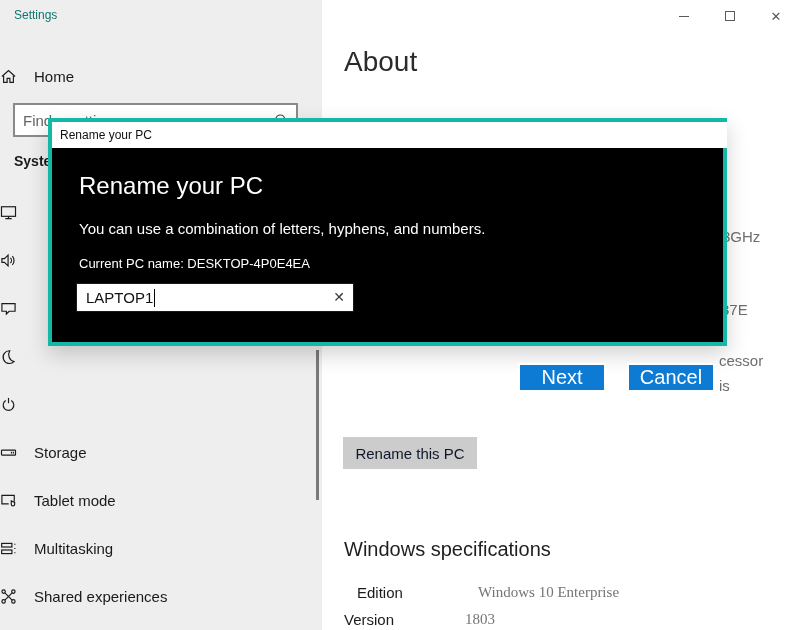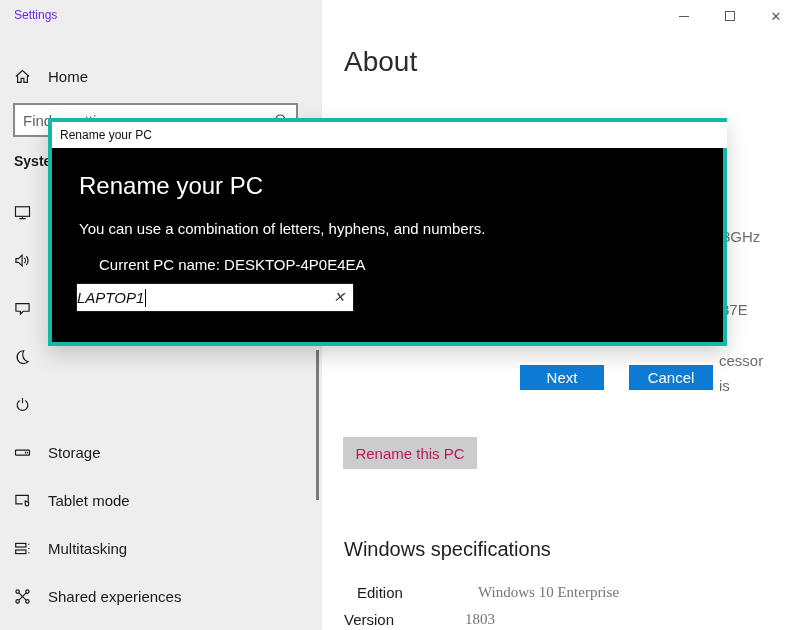--- a/index.html
+++ b/index.html
@@ -1,22 +1,22 @@
 <!DOCTYPE html>
 <html><head>
 <meta charset="utf-8">
 <style>
   html,body{margin:0;padding:0;background:#fff;}
   *{box-sizing:border-box;font-family:"Liberation Sans",sans-serif;}
   .app{position:relative;width:799px;height:630px;background:#ffffff;overflow:hidden;}
 
   
   .sidebar{position:absolute;left:0;top:0;width:322px;height:630px;background:#eeeeee;}
-  .settings-title{position:absolute;left:14px;top:8px;font-size:12px;color:#6d28d9;}
-  .row{position:absolute;left:0;width:322px;height:36px;display:flex;align-items:center;padding-left:14px;cursor:default;}
+  .settings-title{position:absolute;left:14px;top:8px;font-size:12px;color:#0f766e;}
+  .row{position:absolute;left:0;width:322px;height:36px;display:flex;align-items:center;cursor:default;}
   .row .lbl{margin-left:17px;font-size:15px;color:#1a1a1a;white-space:nowrap;}
   .icon{width:17px;height:17px;flex:0 0 17px;display:block;}
   .icon svg{display:block;width:17px;height:17px;stroke:#1a1a1a;fill:none;stroke-width:1.1;}
   .search-box{position:absolute;left:13px;top:103px;width:285px;height:34px;background:#fff;border:2px solid #8a8a8a;}
   .search-box input{position:absolute;left:0;top:0;width:100%;height:100%;border:none;outline:none;background:transparent;font-size:15px;padding:0 30px 0 8px;color:#333;}
   .search-box input::placeholder{color:#666;}
   .search-glyph{position:absolute;right:7px;top:8px;width:15px;height:15px;}
   .search-glyph svg{width:15px;height:15px;stroke:#444;fill:none;stroke-width:1.2;}
   .section-header{position:absolute;left:14px;top:153px;font-size:14px;font-weight:bold;color:#1a1a1a;}
   .scroll-thumb{position:absolute;left:316px;top:350px;width:3px;height:150px;background:#7a7a7a;z-index:2;}
@@ -28,41 +28,41 @@
   .g-max{width:10px;height:10px;border:1px solid #5a5a5a;display:block;}
   .g-close{font-size:13px;line-height:13px;}
 
   
   .main{position:absolute;left:322px;top:0;width:477px;height:630px;background:#ffffff;}
   .page-title{position:absolute;left:344px;top:46px;font-size:28px;font-weight:300;color:#2b2b2b;}
   .frag{position:absolute;font-size:15px;color:#6e6e6e;white-space:nowrap;}
   .frag1{left:722px;top:228px;} .frag2{left:721px;top:301px;}
   .frag3{left:719px;top:352px;} .frag4{left:719px;top:377px;}
   .rename-btn{position:absolute;left:343px;top:437px;width:134px;height:32px;background:#cccccc;border:none;
-    display:flex;align-items:center;justify-content:center;font-size:15px;color:#be185d;cursor:default;}
+    display:flex;align-items:center;justify-content:center;font-size:15px;color:#0f172a;cursor:default;}
   .specs-heading{position:absolute;left:344px;top:538px;font-size:20px;color:#1f1f1f;font-weight:400;}
   .spec-row{position:absolute;left:344px;width:420px;height:20px;display:flex;font-size:15px;}
   .spec-row .sl{width:121px;color:#1a1a1a;flex:0 0 121px;}
   .spec-row .sv{color:#757575;font-family:Liberation Serif, serif;}
   .spec-row1{top:584px;margin-left:13px;} .spec-row2{top:611px;}
 
   
   .dialog{position:absolute;left:48px;top:118px;width:679px;height:228px;background:#000000;border:4px solid #14b8a6;
     z-index:10;box-shadow:0 8px 20px rgba(0,0,0,0.18);}
   .dlg-titlebar{position:absolute;left:0;top:0;width:675px;height:26px;background:#ffffff;display:flex;align-items:center;padding-left:8px;}
   .dlg-title{font-size:12px;color:#111;}
   .dlg-heading{position:absolute;left:27px;top:50px;font-size:24px;font-weight:300;color:#ffffff;}
   .dlg-desc{position:absolute;left:27px;top:98px;font-size:15px;color:#ffffff;}
-  .dlg-current{position:absolute;left:27px;top:134px;font-size:15px;color:#ffffff;margin-left:20px;}
+  .dlg-current{position:absolute;left:27px;top:134px;font-size:13px;color:#ffffff;}
   .dlg-input{position:absolute;left:24px;top:161px;width:278px;height:29px;background:#ffffff;border:1px solid #1a1a1a;
-    display:flex;align-items:center;font-size:15px;color:#111;cursor:text;font-style:italic;}
+    display:flex;align-items:center;padding-left:9px;font-size:15px;color:#111;cursor:text;}
   .caret{display:inline-block;width:1px;height:18px;background:#000;margin-left:1px;}
   .clear-x{position:absolute;right:8px;top:5px;font-size:14px;color:#3a3a3a;cursor:default;}
   .dlg-btn{position:absolute;top:241px;width:88px;height:29px;background:#0d7ad3;border:2px solid #ffffff;
-    color:#ffffff;font-size:15px;display:flex;align-items:center;justify-content:center;cursor:default;}
+    color:#ffffff;font-size:20px;display:flex;align-items:center;justify-content:center;cursor:default;}
   .btn-next{left:466px;} .btn-cancel{left:575px;}
 </style>
 </head>
 <body>
 
 <div class="app">
 
   <div class="sidebar">
     <div class="settings-title">Settings</div>
 

